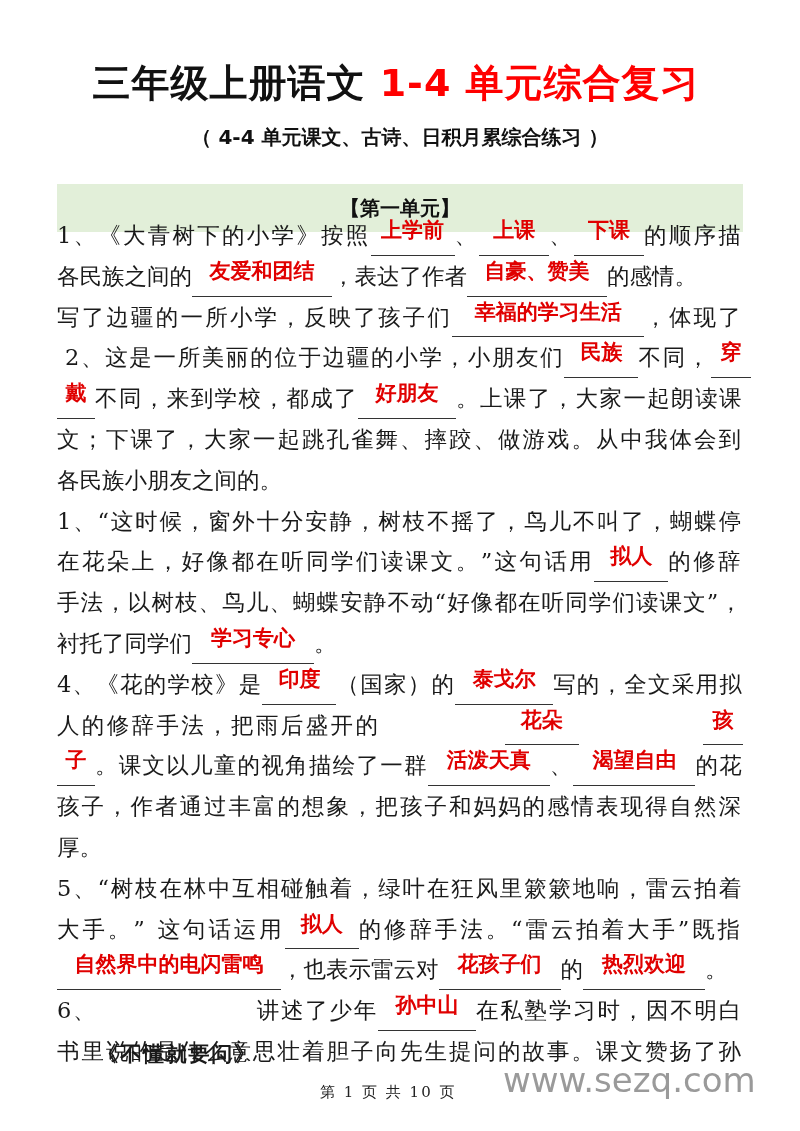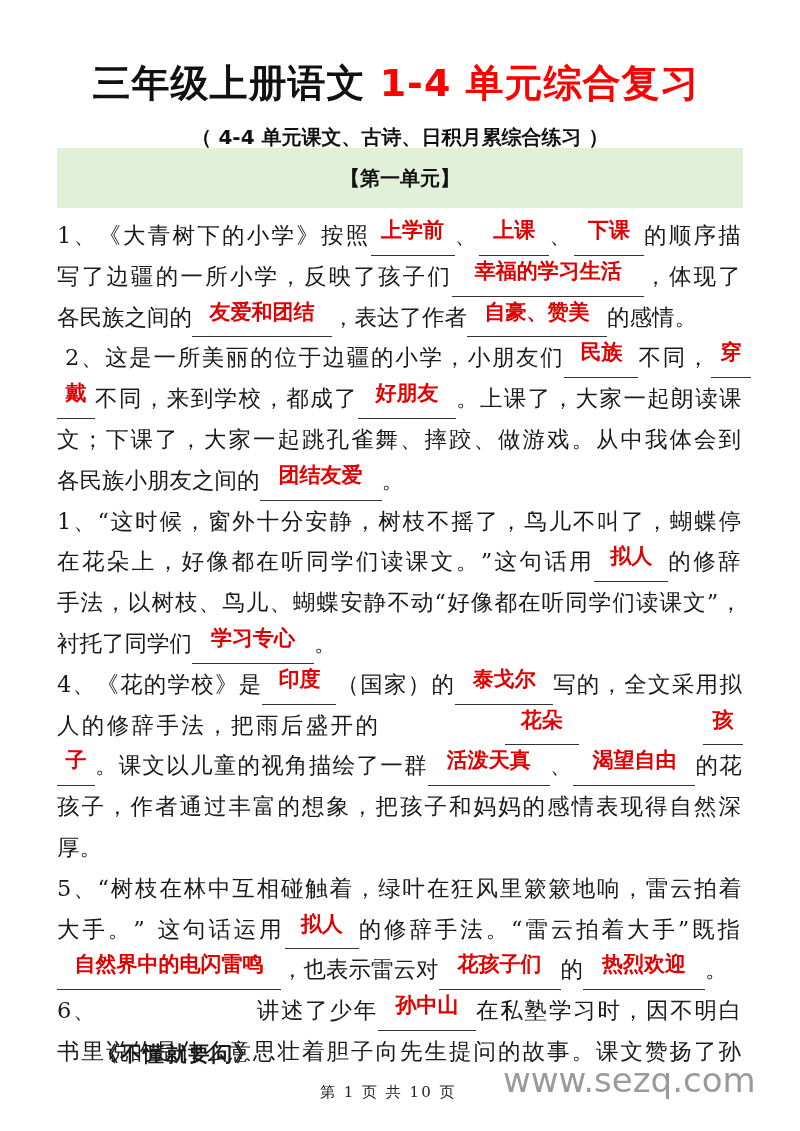--- a/index.html
+++ b/index.html
@@ -5,21 +5,21 @@
   html, body { margin: 0; padding: 0; background: #ffffff; }
   body { width: 800px; height: 1131px; position: relative; overflow: hidden;
          font-family: "DejaVu Serif", "Liberation Serif", serif; color: #1a1a1a; }
   .title { position: absolute; top: 58px; left: 0; width: 792px; text-align: center;
            font-family: "DejaVu Sans", "Liberation Sans", sans-serif; font-weight: bold;
            font-size: 38px; letter-spacing: 1px; color: #111; }
   .title .red { color: #ff0000; }
   .subtitle { position: absolute; top: 124px; left: 0; width: 800px; text-align: center;
               font-family: "DejaVu Sans", "Liberation Sans", sans-serif; font-weight: bold;
               font-size: 20px; color: #111; }
-  .band { position: absolute; top: 148px; left: 57px; width: 686px; height: 60px;
+  .band { position: absolute; top: 184px; left: 57px; width: 686px; height: 48px;
           background: #e2efd9; display: flex; align-items: center; justify-content: center;
           font-family: "DejaVu Sans", "Liberation Sans", sans-serif; font-weight: bold;
           font-size: 20px; color: #111; }
   .content { position: absolute; top: 215px; left: 57px; width: 686px; }
   .line { height: 40.8px; line-height: 40.8px; font-size: 22.5px; white-space: nowrap;
           display: flex; justify-content: space-between; }
   .line.left { justify-content: flex-start; }
   .seg { white-space: pre; }
   .ans { display: inline-block; border-bottom: 1.5px solid #333; line-height: 30px;
          text-align: center; color: #e00000; font-family: "DejaVu Sans", "Liberation Sans", sans-serif;
@@ -43,52 +43,51 @@
     <div>
       <div class="line">
         <span class="seg" style="letter-spacing: 2.24589px;">1、《大青树下的小学》按照</span>
         <span class="ans" style="min-width: 76px;">上学前</span>
         <span class="seg" style="letter-spacing: 2.24589px;">、</span>
         <span class="ans" style="min-width: 62px;">上课</span>
         <span class="seg" style="letter-spacing: 2.24589px;">、</span>
         <span class="ans" style="min-width: 62px;">下课</span>
         <span class="seg" style="letter-spacing: 2.24589px;">的顺序描</span>
       </div>
-      <div class="line">
-        <span class="seg" style="letter-spacing: 2.2px;">写了边疆的一所小学，反映了孩子们</span>
-        <span class="ans" style="min-width: 184px;">幸福的学习生活</span>
-        <span class="seg" style="letter-spacing: 2.2px;">，体现了</span>
-      </div>
       <div class="line left">
         <span class="seg">各民族之间的</span>
         <span class="ans" style="min-width: 132px;">友爱和团结</span>
         <span class="seg">，表达了作者</span>
         <span class="ans" style="min-width: 132px;">自豪、赞美</span>
         <span class="seg">的感情。</span>
+      </div>
+      <div class="line">
+        <span class="seg" style="letter-spacing: 2.2px;">写了边疆的一所小学，反映了孩子们</span>
+        <span class="ans" style="min-width: 184px;">幸福的学习生活</span>
+        <span class="seg" style="letter-spacing: 2.2px;">，体现了</span>
       </div>
     </div>
     <div>
       <div class="line">
         <span class="seg" style="letter-spacing: 1.67383px; margin-left: 8px;">2、这是一所美丽的位于边疆的小学，小朋友们</span>
         <span class="ans" style="min-width: 66px;">民族</span>
         <span class="seg" style="letter-spacing: 1.67383px;">不同，</span>
         <span class="ans" style="min-width: 32px;">穿</span>
       </div>
       <div class="line">
         <span class="ans" style="min-width: 30px;">戴</span>
         <span class="seg" style="letter-spacing: 1.41304px;">不同，来到学校，都成了</span>
         <span class="ans" style="min-width: 90px;">好朋友</span>
         <span class="seg" style="letter-spacing: 1.41304px;">。上课了，大家一起朗读课</span>
       </div>
       <div class="line">
         <span class="seg" style="letter-spacing: 2px;">文；下课了，大家一起跳孔雀舞、摔跤、做游戏。从中我体会到</span>
       </div>
       <div class="line left">
         <span class="seg">各民族小朋友之间的</span>
-        <span class="ans" style="min-width: 114px;">团结友爱</span>
         <span class="seg">。</span>
       </div>
     </div>
     <div>
       <div class="line">
         <span class="seg" style="letter-spacing: 1.81627px;">1、“这时候，窗外十分安静，树枝不摇了，鸟儿不叫了，蝴蝶停</span>
       </div>
       <div class="line">
         <span class="seg" style="letter-spacing: 2.41938px;">在花朵上，好像都在听同学们读课文。”这句话用</span>
         <span class="ans" style="min-width: 66px;">拟人</span>

